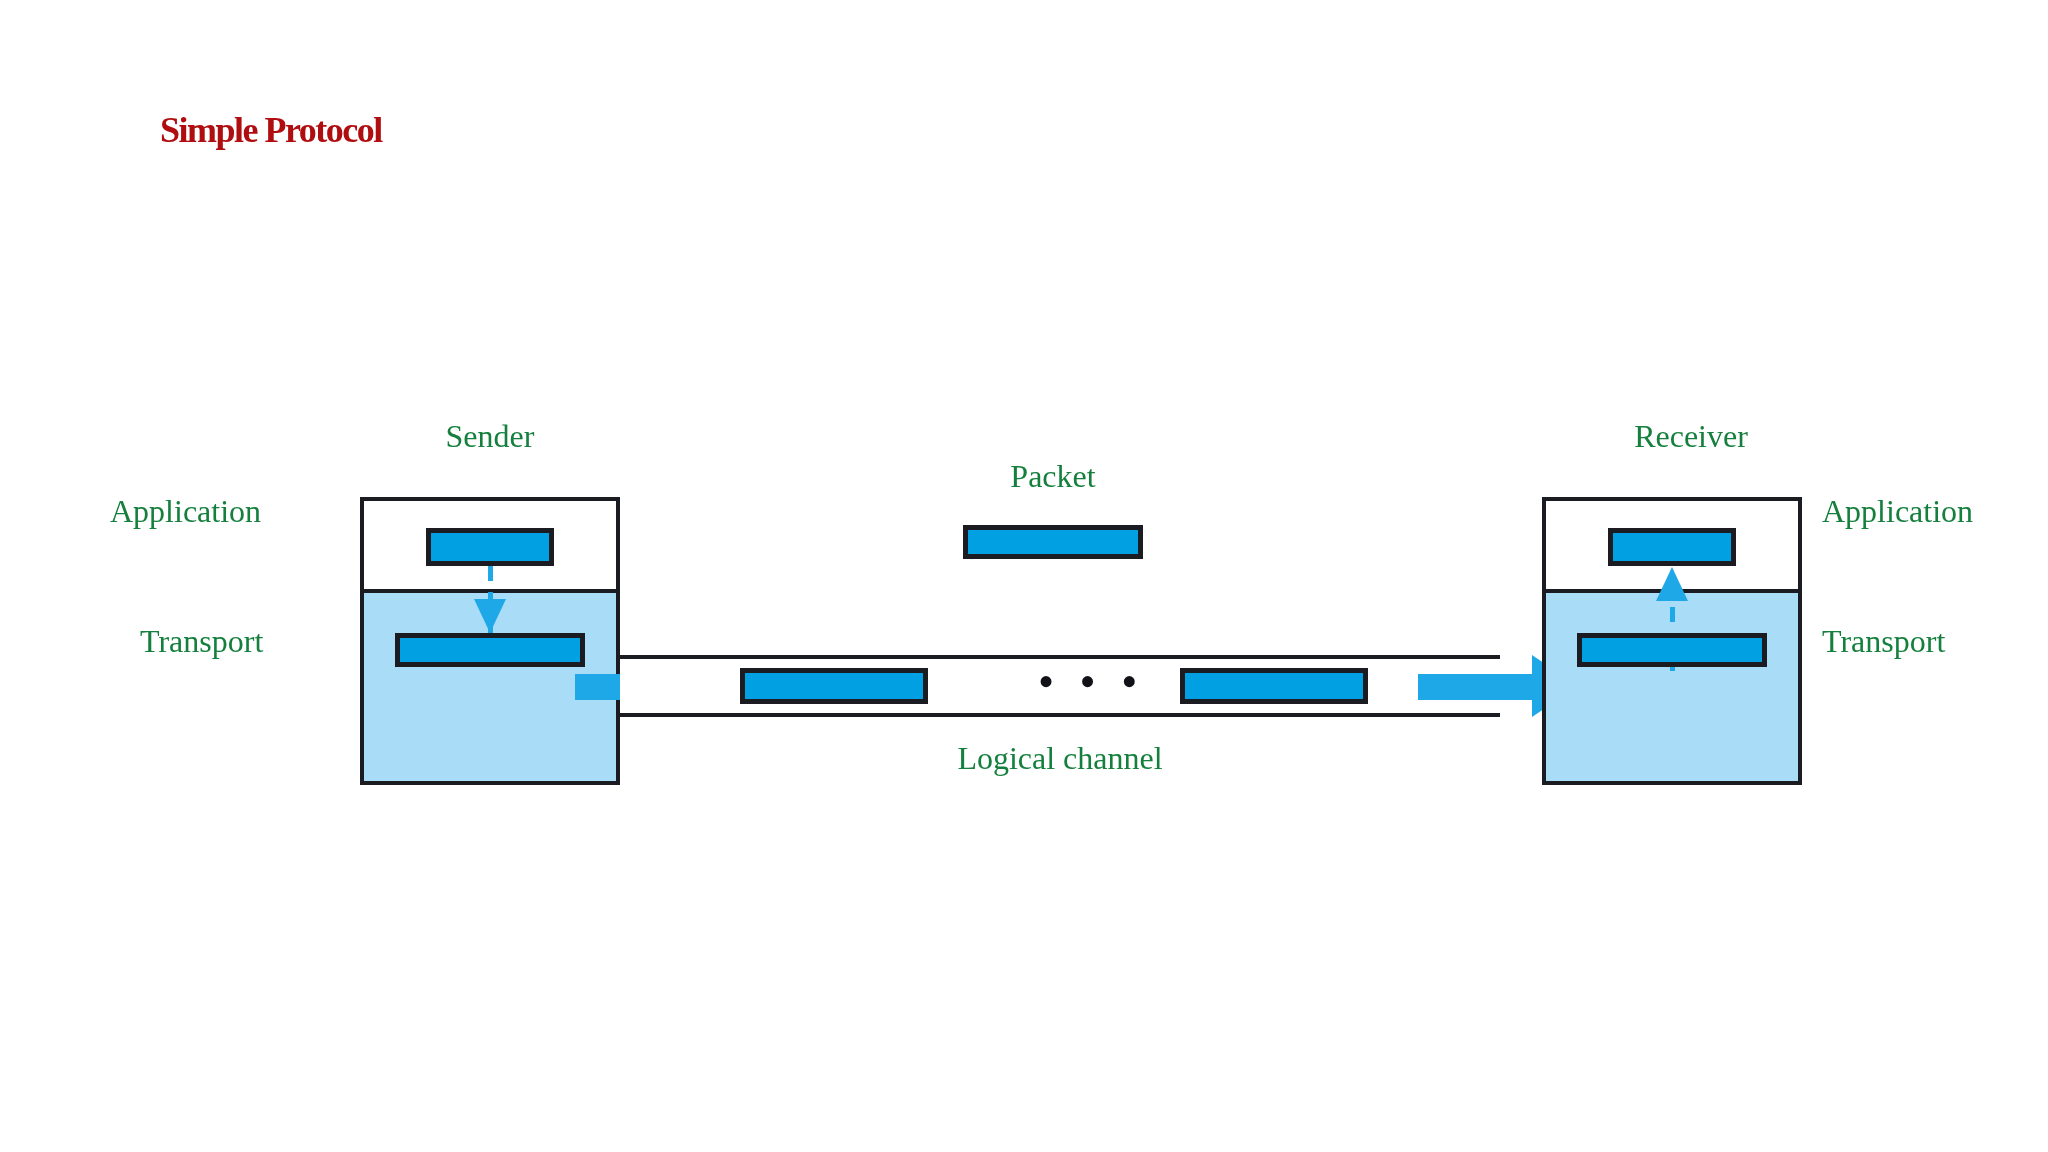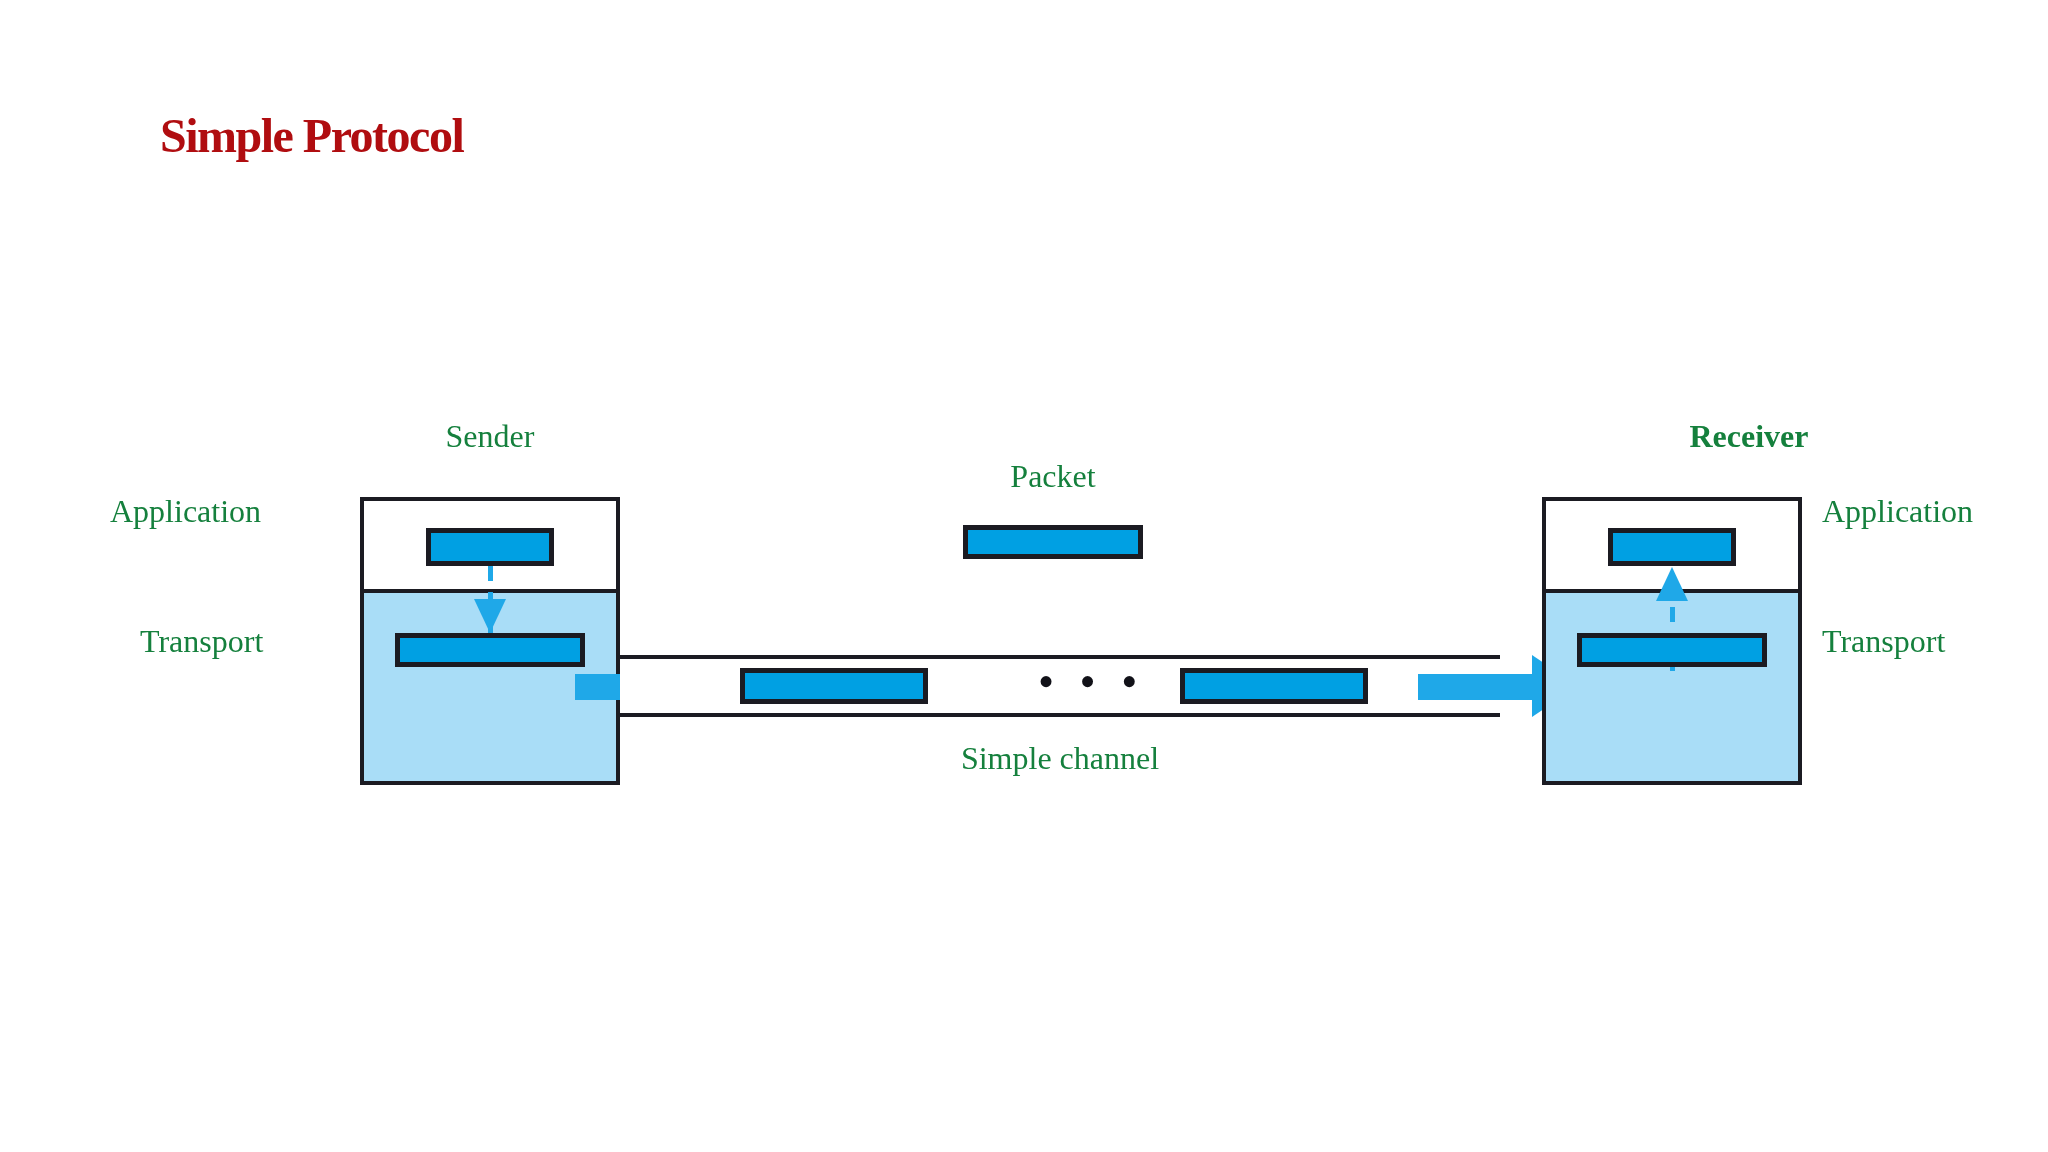--- a/index.html
+++ b/index.html
@@ -16,21 +16,21 @@
     font-family: "Liberation Serif", "DejaVu Serif", serif;
   }
 
   
   #slide-title {
     position: absolute;
     left: 160px;
     top: 112px;
     font-family: "Liberation Serif", "DejaVu Serif", serif;
     font-weight: bold;
-    font-size: 48px;
+    font-size: 36px;
     letter-spacing: -1.5px;
     color: #b00d10;
     white-space: nowrap;
     line-height: 1;
   }
 
   
   .dlabel {
     position: absolute;
     font-family: "Liberation Serif", "DejaVu Serif", serif;
@@ -216,28 +216,28 @@
 
 <div id="logical-channel">
 
   <div class="chan-bar" style="left:120px;"></div>
 
   <div id="chan-ellipsis">• • •</div>
 
   <div class="chan-bar" style="left:560px;"></div>
 </div>
 
-<div class="dlabel center" style="left:1060px; top:742px;">Simple channel</div>
+<div class="dlabel center" style="left:1060px; top:742px;">Logical channel</div>
 
 <div class="harrow" style="left:1418px; top:655px; width:160px;">
   <div class="shaft" style="width:116px;"></div>
   <div class="head" style="left:114px;"></div>
 </div>
 
-<div class="dlabel center" style="left:1749px; top:420px;font-weight:bold;">Receiver</div>
+<div class="dlabel center" style="left:1691px; top:420px;">Receiver</div>
 
 <div class="host" id="receiver-box" style="left:1542px; top:497px;">
 
   <div class="app-pane"></div>
 
   <div class="trans-pane"></div>
 
   <div class="bar bar-app"></div>
 
   <div class="vdash" style="top:80px; height:90px;"></div>

